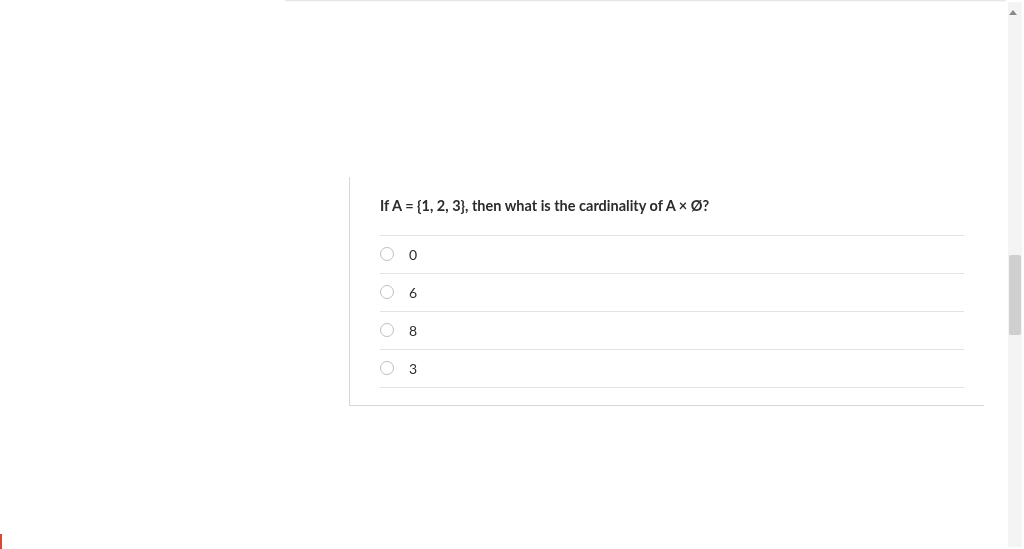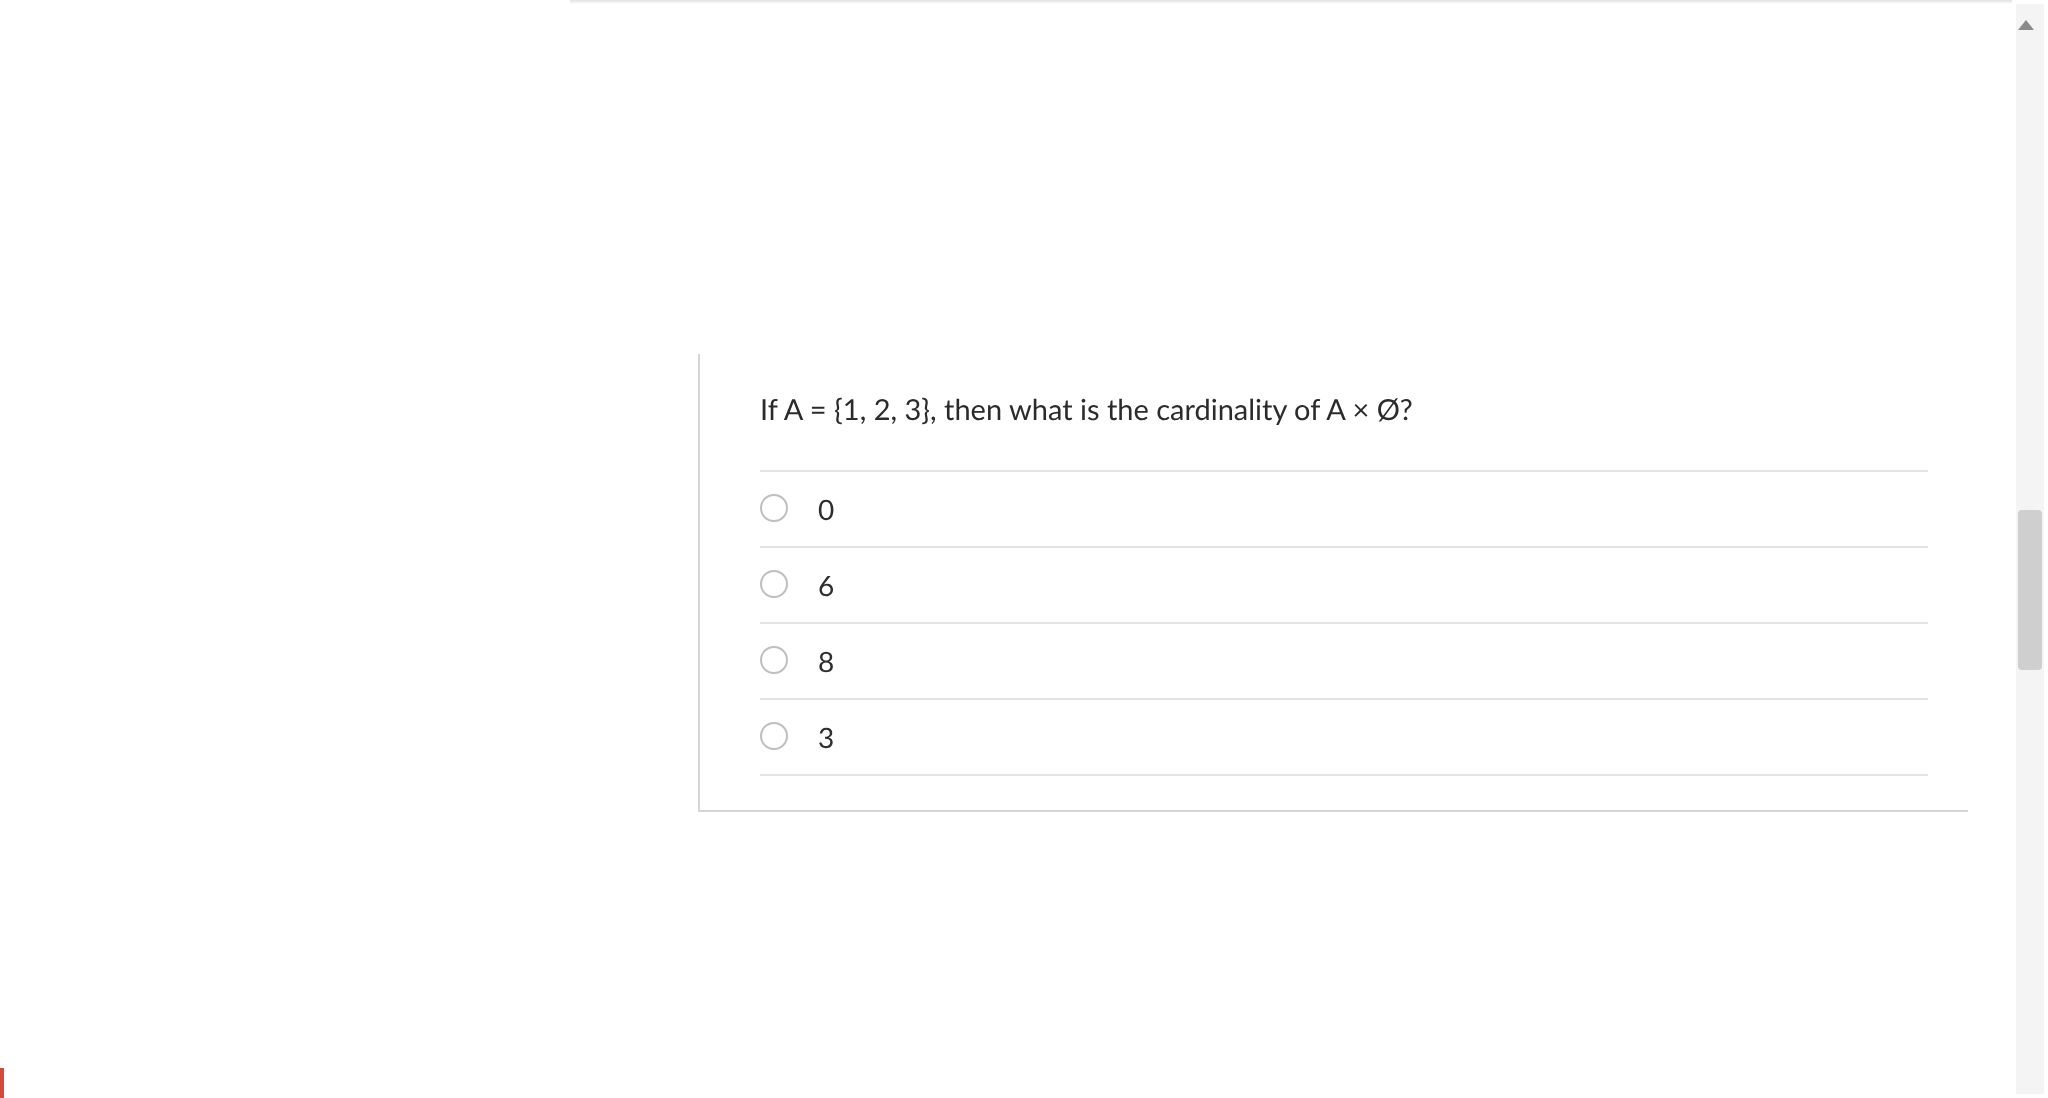--- a/index.html
+++ b/index.html
@@ -55,21 +55,21 @@
       position: absolute;
       left: 349px;
       top: 177px;
       width: 635px;
       border-left: 1px solid #d6d6d6;
       border-bottom: 1px solid #d6d6d6;
       padding: 18px 0 18px 0;
     }
     .question-text {
       font-size: 14.5px;
-      font-weight: 400;
+      font-weight: 700;
       color: #2b2b2b;
       padding: 0 20px 18px 30px;
       line-height: 1.5;
     }
     .options {
       margin: 0 20px 0 30px;
     }
     .option-row {
       display: flex;
       align-items: center;

